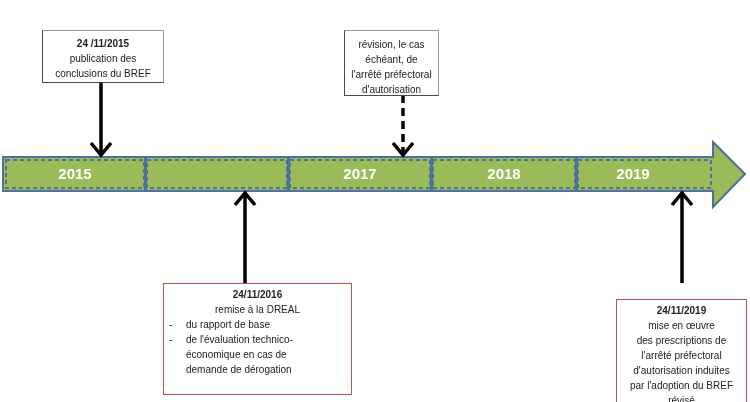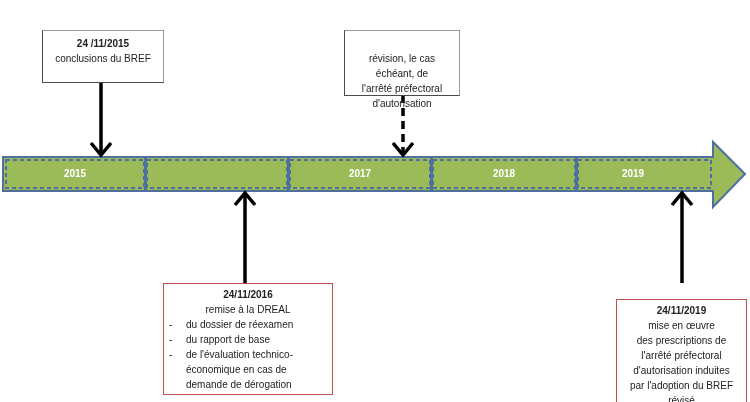--- a/index.html
+++ b/index.html
@@ -17,21 +17,21 @@
     .box .date { font-weight: bold; display: block; }
     .box ul { list-style: none; margin: 0; padding: 0; text-align: left; }
     .box li { position: relative; padding-left: 22px; }
     .box li::before { content: "-"; position: absolute; left: 5px; }
     .box li.cont { padding-left: 22px; }
     .box li.cont::before { content: ""; }
 
     svg.timeline { position: absolute; left: 0; top: 0; }
     .year {
       position: absolute; top: 164px; height: 20px; line-height: 20px;
-      color: #ffffff; font-weight: bold; font-size: 10px; text-align: center;
+      color: #ffffff; font-weight: bold; font-size: 15px; text-align: center;
     }
   </style>
 </head>
 <body>
 
 <svg class="timeline" width="750" height="402" viewBox="0 0 750 402">
 
   <polygon points="3,157 713,157 713,142 745,174 713,207 713,191 3,191" fill="#9bbb59" stroke="#4f6f9f" stroke-width="2"></polygon>
 
   <g fill="none" stroke="#4f6f9f" stroke-width="2" stroke-dasharray="4,3">
@@ -71,35 +71,35 @@
 </svg>
 
 <div class="year" style="left:6px;width:138px;">2015</div>
 <div class="year" style="left:147px;width:140px;margin-top:28px;">2016</div>
 <div class="year" style="left:290px;width:140px;">2017</div>
 <div class="year" style="left:433px;width:142px;">2018</div>
 <div class="year" style="left:578px;width:110px;">2019</div>
 
 <div class="box top" style="left:42px;top:30px;width:122px;height:53px;padding-top:5px;">
   <span class="date">24 /11/2015</span>
+  <div>publication des</div>
   <div>conclusions du BREF</div>
 </div>
 
-<div class="box top" style="left:344px;top:30px;width:116px;height:66px;padding-top:20px;">
+<div class="box top" style="left:344px;top:30px;width:95px;height:66px;padding-top:6px;">
   <div>révision, le cas</div>
   <div>échéant, de</div>
   <div>l'arrêté préfectoral</div>
   <div>d'autorisation</div>
 </div>
 
-<div class="box bottom" style="left:163px;top:283px;width:170px;height:112px;padding-top:3px;">
+<div class="box bottom" style="left:163px;top:283px;width:189px;height:112px;padding-top:3px;">
   <span class="date">24/11/2016</span>
   <div>remise à la DREAL</div>
   <ul>
-    <li>du dossier de réexamen</li>
     <li>du rapport de base</li>
     <li>de l'évaluation technico-</li>
     <li class="cont">économique en cas de</li>
     <li class="cont">demande de dérogation</li>
   </ul>
 </div>
 
 <div class="box bottom" style="left:616px;top:299px;width:131px;height:115px;padding-top:3px;">
   <span class="date">24/11/2019</span>
   <div>mise en œuvre</div>

